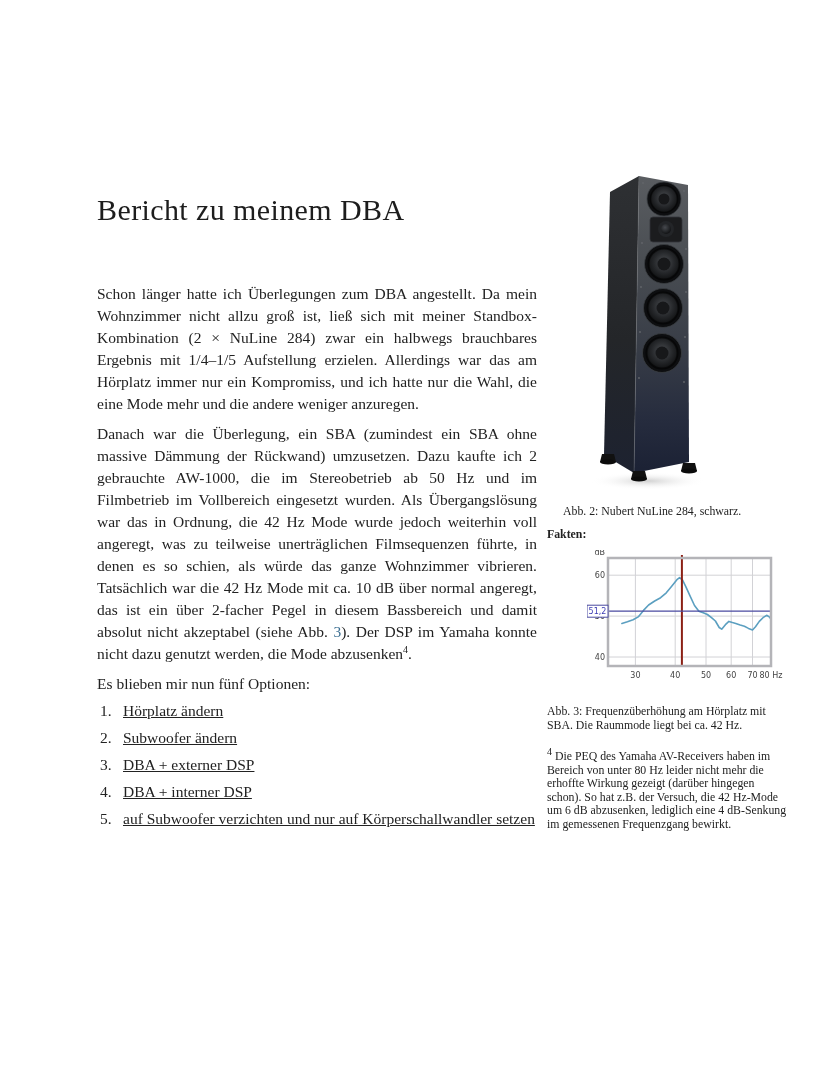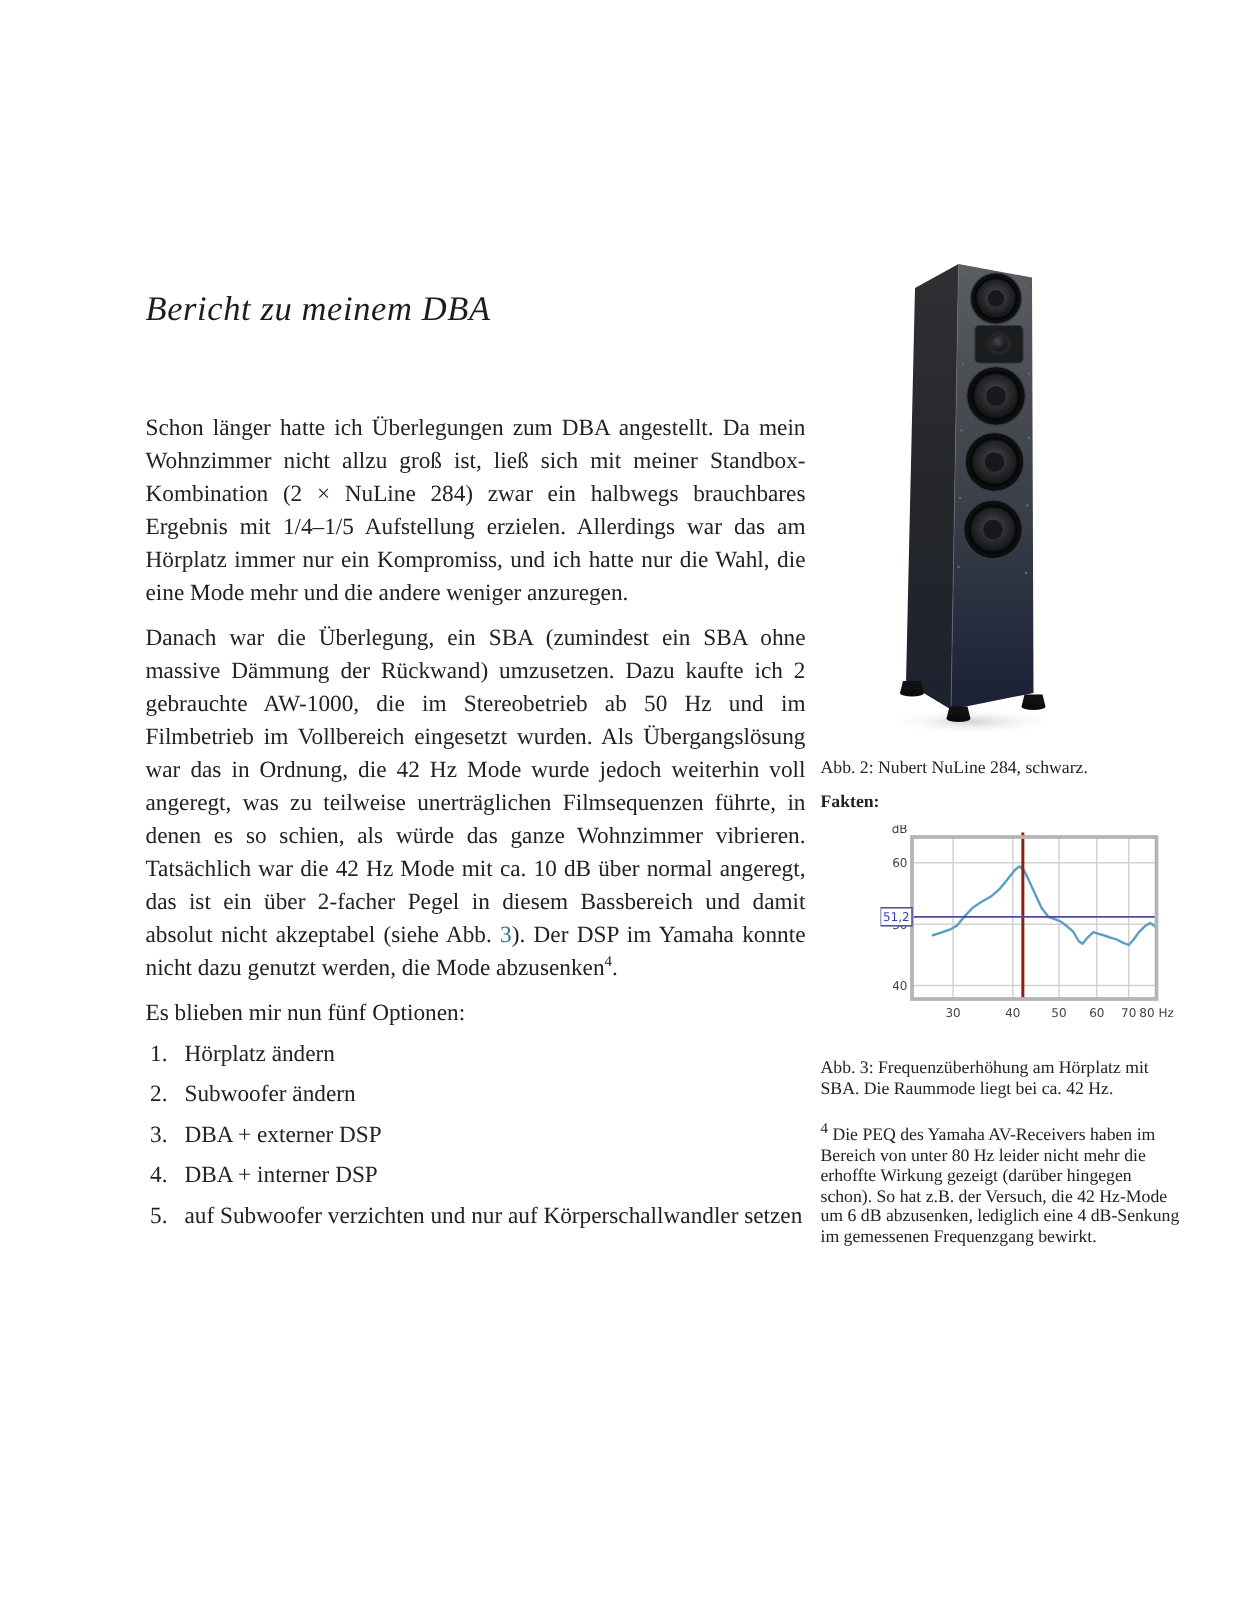--- a/index.html
+++ b/index.html
@@ -1,34 +1,34 @@
 <!DOCTYPE html>
 <html lang="de"><head>
 <meta charset="utf-8">
 <style>
   html,body{margin:0;padding:0;background:#ffffff;}
   .page{position:relative;width:832px;height:1074px;background:#ffffff;overflow:hidden;
         font-family:"Liberation Serif",serif;color:#222222;}
   
   .main-col{position:absolute;left:97px;top:193px;width:440px;}
-  .title{font-size:23px;font-style:italic;font-weight:normal;margin:0 0 56px 0;
+  .title{font-size:30px;font-weight:normal;margin:0 0 56px 0;
          letter-spacing:0.4px;color:#1d1d1d;}
   .body-p{font-size:15.5px;line-height:22px;text-align:justify;margin:0 0 8px 0;}
   .fig-link{color:#3a6e91;text-decoration:none;cursor:pointer;}
   sup.fnmark{font-size:10px;vertical-align:super;line-height:0;}
   .options-intro{font-size:15.5px;line-height:22px;margin:4px 0 0 0;}
-  ol.options{list-style:none;counter-reset:opt;margin:2px 0 19px 0;padding:0;}
+  ol.options{list-style:none;counter-reset:opt;margin:2px 0 19px 0;padding:0;text-decoration:underline;}
   ol.options li{counter-increment:opt;position:relative;padding-left:26px;
                 font-size:15.5px;line-height:22px;margin:5px 0 5px 0;}
   ol.options li::before{content:counter(opt) ".";position:absolute;left:3px;}
   
   .sidebar{position:absolute;left:547px;top:170px;width:243px;font-size:11.8px;
            line-height:14px;color:#222222;}
   .speaker-fig{height:330px;margin:0;}
-  .caption{margin:4px 0 0 0;}
+  .caption{margin:4px 0 0 16px;}
   .fakten-head{font-weight:bold;margin:9px 0 2px 0;}
   ul.fakten{list-style:none;margin:2px 0 0 0;padding:0;}
   ul.fakten li{position:relative;padding-left:15px;margin:0 0 4px 0;line-height:15px;}
   ul.fakten li::before{content:"\2022";position:absolute;left:3px;}
   .chart-wrap{margin-top:9px;}
   .chart-wrap svg text{font-family:"DejaVu Sans",sans-serif;font-size:8px;fill:#444;}
   .caption3{margin:13px 0 0 0;}
   .footnote{margin:18px 0 0 0;line-height:13.5px;}
   figure{padding:0;}
 </style>

